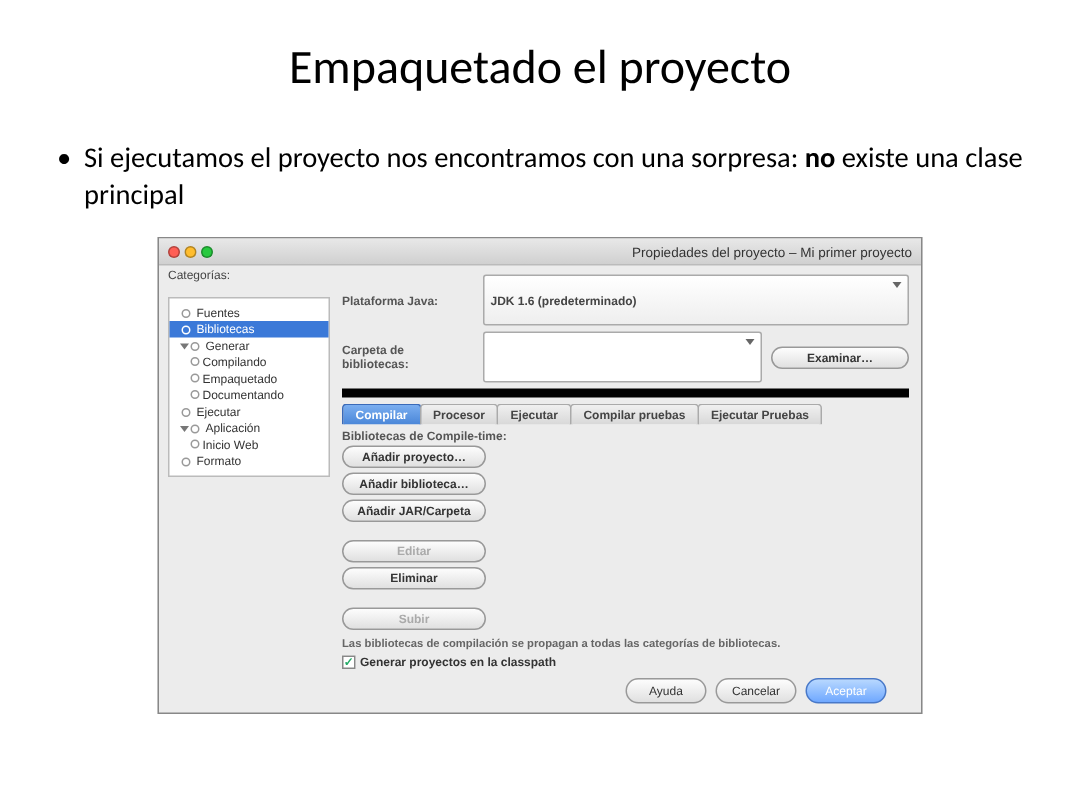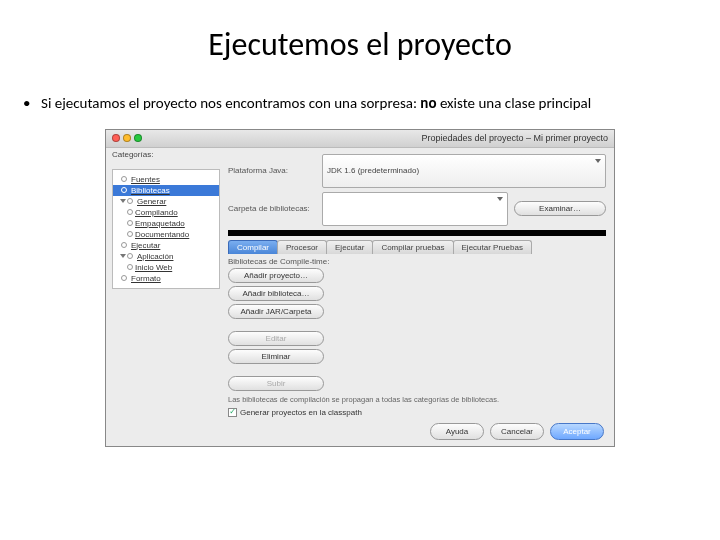--- a/index.html
+++ b/index.html
@@ -1,38 +1,38 @@
 <!DOCTYPE html>
 <html><head>
 <meta charset="utf-8">
 <style>
 * { box-sizing: border-box; margin: 0; padding: 0; }
 body { font-family: Arial, sans-serif; width: 720px; height: 540px; background: #fff; position: relative; }
 .slide-title { font-size: 32px; text-align: center; margin-top: 25px; font-weight: normal; font-family: Calibri, Arial, sans-serif; }
-.bullet-area { margin: 30px 23px 15px; font-size: 15px; font-family: Calibri, Arial, sans-serif; }
+.bullet-area { margin: 30px 38px 15px; font-size: 19px; font-family: Calibri, Arial, sans-serif; }
 .bullet-area ul { list-style: none; }
 .bullet-area li { position: relative; padding-left: 18px; line-height: 1.3; }
 .bullet-area li::before { content: "•"; position: absolute; left: 0; }
 .dialog { width: 510px; height: 318px; margin: 8px auto 0; border: 1px solid #888; background: #ececec; font-size: 8px; position: relative; }
 .titlebar { height: 18px; background: linear-gradient(#e8e8e8,#d0d0d0); border-bottom: 1px solid #bbb; display: flex; align-items: center; padding: 0 6px; }
 .traffic { display: flex; gap: 3px; }
 .tl { width: 8px; height: 8px; border-radius: 50%; border: 0.5px solid rgba(0,0,0,0.3); }
 .tl.r { background: #ff5f56; } .tl.y { background: #ffbd2e; } .tl.g { background: #27c93f; }
 .titlebar-title { flex: 1; text-align: right; font-size: 9px; color: #333; }
 .dialog-body { display: flex; height: calc(100% - 18px); }
 .sidebar { width: 108px; background: #fff; border-right: 1px solid #ccc; padding: 4px 0; margin: 6px 0 6px 6px; border: 1px solid #bbb; }
 .cat-label { font-size: 8px; color: #444; padding: 2px 6px; margin-bottom: 2px; }
-.tree { font-size: 8px; color: #333; text-decoration: underline; }
+.tree { font-size: 8px; color: #333; }
 .tree-item { padding: 1px 4px 1px 14px; white-space: nowrap; position: relative; }
 .tree-item.sel { background: #3b79d8; color: #fff; }
 .tree-item.top { padding-left: 8px; display: flex; align-items: center; gap: 2px; }
 .disc { display: inline-block; width: 0; height: 0; border-left: 4px solid #777; border-top: 3px solid transparent; border-bottom: 3px solid transparent; }
 .disc.open { transform: rotate(90deg); }
 .circ { width: 6px; height: 6px; border-radius: 50%; border: 1px solid #999; display: inline-block; margin-right: 2px; }
-.main { flex: 1; padding: 6px 8px 6px 8px; display: flex; flex-direction: column; }
+.main { flex: 1; padding: 6px 8px 6px 8px; display: flex; flex-direction: column; font-weight: bold; }
 .row { display: flex; align-items: center; margin-bottom: 4px; gap: 6px; }
 .lbl { font-size: 8px; color: #555; width: 88px; }
 .combo { flex: 1; height: 28px; background: linear-gradient(#fff,#eee); border: 1px solid #aaa; border-radius: 2px; font-size: 8px; padding: 16px 4px; display: flex; align-items: center; position: relative; color: #444; }
 .combo::after { content: ""; position: absolute; right: 4px; top: 4px; width: 0; height: 0; border-left: 3px solid transparent; border-right: 3px solid transparent; border-top: 4px solid #666; }
 .btn { min-width: 92px; height: 15px; background: linear-gradient(#fdfdfd,#e0e0e0); border: 1px solid #999; border-radius: 8px; font-size: 8px; color: #333; display: flex; align-items: center; justify-content: center; padding: 0 8px; }
 .btn.disabled { color: #aaa; }
 .btn.primary { background: linear-gradient(#b8d8ff,#6fa8ff); color: #fff; border-color: #4878c8; }
 .tabs { display: flex; gap: 0; margin: 4px 0 0; }
 .tab { font-size: 8px; padding: 2px 8px; background: linear-gradient(#f0f0f0,#d8d8d8); border: 1px solid #aaa; border-bottom: none; border-radius: 3px 3px 0 0; color: #444; margin-right: -1px; }
 .tab.active { background: linear-gradient(#7aaef0,#4a86d8); color: #fff; border-color: #3a6ab8; }
@@ -42,27 +42,27 @@
 .listbox { flex: 1; height: 110px; background: #fff; border: 1px solid #aaa; font-size: 8px; overflow: hidden; }
 .list-item { display: flex; align-items: center; padding: 2px 4px; gap: 3px; }
 .list-item.sel { background: #3b79d8; color: #fff; }
 .jar-icon { width: 8px; height: 8px; background: #d88; border-radius: 1px; flex-shrink: 0; }
 .btn-col { display: flex; flex-direction: column; gap: 3px; width: 96px; }
 .note { font-size: 7.5px; color: #666; margin-top: 4px; line-height: 1.2; }
 .chk-row { display: flex; align-items: center; gap: 3px; margin-top: 4px; font-size: 8px; color: #333; }
 .chk { width: 9px; height: 9px; border: 1px solid #888; background: #fff; display: flex; align-items: center; justify-content: center; color: #2a6; font-size: 8px; line-height: 1; }
 .err-row { font-size: 7.5px; margin-top: 3px; line-height: 1.2; }
 .err-label { color: #c33; }
-.footer-btns { position: absolute; bottom: 6px; right: 10px; display: flex; gap: 6px; }
+.footer-btns { position: absolute; bottom: 6px; right: 23px; display: flex; gap: 6px; }
 .footer-btns .btn { min-width: 54px; height: 17px; border-radius: 9px; }
 </style>
 </head>
 <body>
 
-<h1 class="slide-title">Ejecutemos el proyecto</h1>
+<h1 class="slide-title">Empaquetado el proyecto</h1>
 
 <div class="bullet-area">
   <ul>
       <li>
     <span>Si ejecutamos el proyecto nos encontramos con una sorpresa: </span><b>no</b><span> existe una clase principal</span>
   </li>
     </ul>
 </div>
 
 <div class="dialog">

